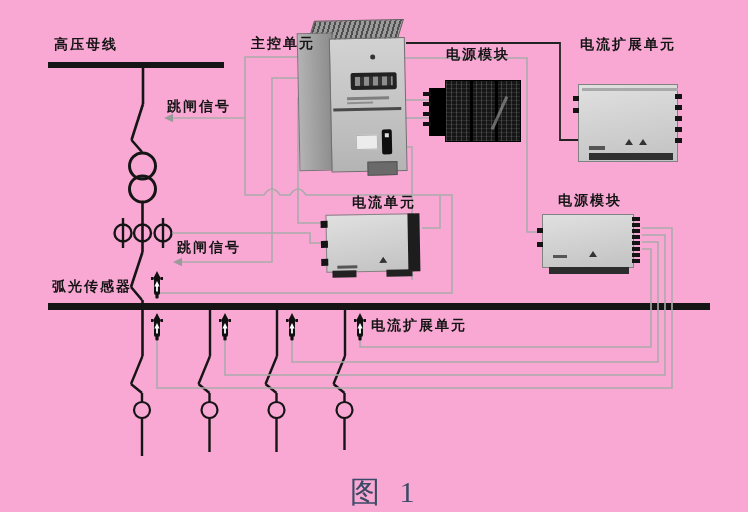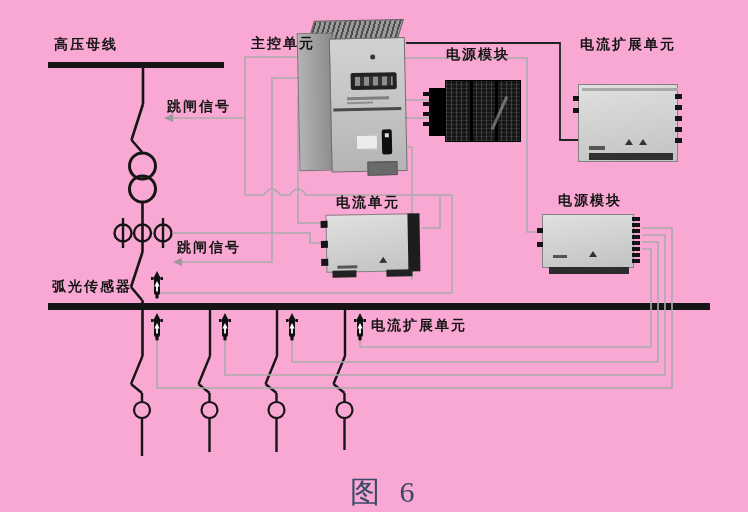--- a/index.html
+++ b/index.html
@@ -246,20 +246,20 @@
     <div class="nub" style="left:92px;top:47px;width:8px;height:4px"></div>
     <div class="nub" style="left:-3px;top:16px;width:6px;height:5px"></div>
     <div class="nub" style="left:-3px;top:30px;width:6px;height:5px"></div>
   </div>
 
   <div class="lbl" style="left:54px;top:36px">高压母线</div>
   <div class="lbl" style="left:251px;top:35px">主控单元</div>
   <div class="lbl" style="left:446px;top:46px">电源模块</div>
   <div class="lbl" style="left:580px;top:36px">电流扩展单元</div>
   <div class="lbl" style="left:167px;top:98px">跳闸信号</div>
-  <div class="lbl" style="left:336px;top:194px">电流单元</div>
+  <div class="lbl" style="left:352px;top:194px">电流单元</div>
   <div class="lbl" style="left:558px;top:192px">电源模块</div>
   <div class="lbl" style="left:177px;top:239px">跳闸信号</div>
   <div class="lbl" style="left:52px;top:278px">弧光传感器</div>
   <div class="lbl" style="left:371px;top:317px">电流扩展单元</div>
 
-  <div class="caption" style="left:350px;top:472px">图 6</div>
+  <div class="caption" style="left:350px;top:472px">图 1</div>
 </div>
 
 </body></html>

